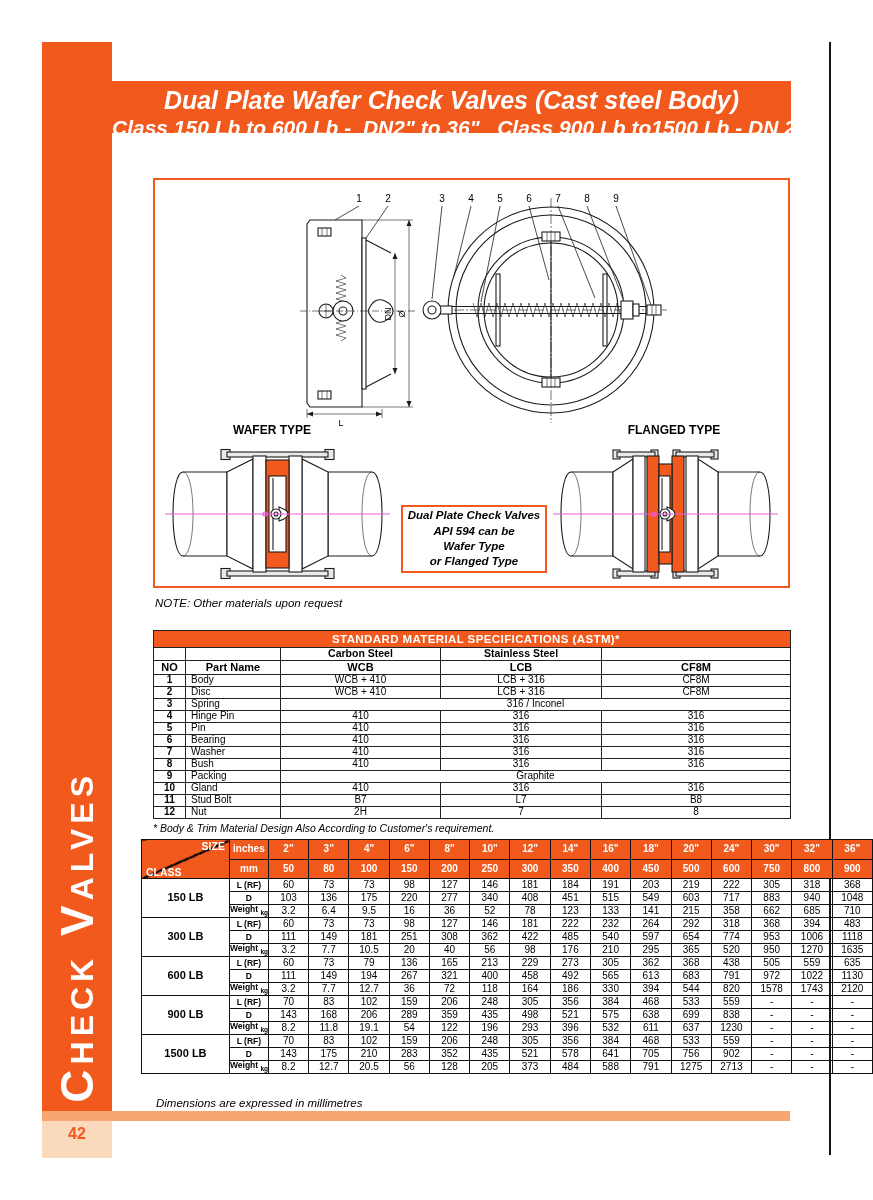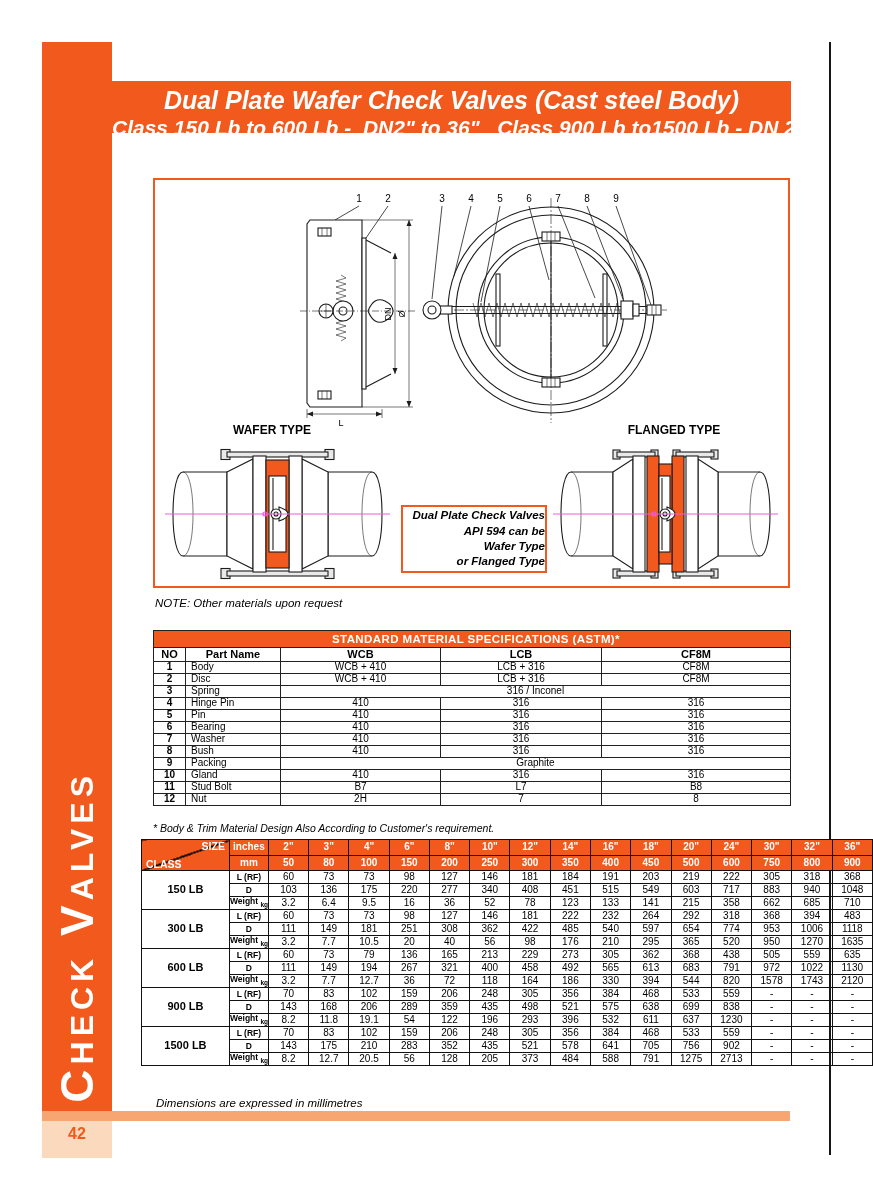--- a/index.html
+++ b/index.html
@@ -23,21 +23,21 @@
   .banner .l1{font-size:25px;margin-top:5px;}
   .banner .l2{font-size:21px;margin-top:1px;white-space:pre;}
 
   .vrule{position:absolute;left:829px;top:42px;width:2px;height:1113px;background:#161616;}
 
   .draw-box{position:absolute;left:153px;top:178px;width:637px;height:410px;border:2px solid var(--orange);}
   .draw-box svg{position:absolute;left:0;top:0;}
 
   .info-box{position:absolute;left:93px;top:147px;width:146px;height:68px;border:2px solid var(--orange);
     display:flex;flex-direction:column;justify-content:center;text-align:center;
-    font-weight:bold;font-style:italic;font-size:11.5px;line-height:1.33;color:#000;align-items:flex-end;}
+    font-weight:bold;font-style:italic;font-size:11.5px;line-height:1.33;color:#000;}
   
   .draw-box .info-box{left:246px;top:325px;}
 
   .note{position:absolute;left:155px;top:597px;font-style:italic;font-size:11.5px;color:#000;}
 
   table{border-collapse:collapse;table-layout:fixed;}
   td{border:1px solid #222;text-align:center;padding:0;color:#000;overflow:hidden;white-space:nowrap;}
 
   .mt{position:absolute;left:153px;top:630px;width:637px;font-size:10px;}
   .mt td{height:12px;line-height:1.05;}
@@ -49,21 +49,21 @@
   .mt-foot{position:absolute;left:153px;top:822px;font-style:italic;font-size:10.5px;color:#000;}
 
   .dt{position:absolute;left:141px;top:839px;width:732px;font-size:10px;padding-left:48px;}
   .dt td{border:1px solid #111;height:13px;line-height:1.05;}
   .dt .oc{background:var(--orange);color:#fff;font-weight:bold;font-size:10px;margin-top:16px;}
   .dt .corner{background:
       linear-gradient(to bottom right, rgba(0,0,0,0) 48.5%, #000 48.5%, #000 51.5%, rgba(0,0,0,0) 51.5%),
       var(--orange);
     color:#fff;font-weight:bold;font-size:10.5px;vertical-align:top;}
   .dt .corner .sz{text-align:right;padding:1px 4px 0 0;}
-  .dt .corner .cl{text-align:left;padding:7px 0 0 4px;}
+  .dt .corner .cl{text-align:left;padding:7px 0 0 4px;margin-top:8px;}
   .dt .cls{font-weight:bold;font-size:11px;background:#fff;}
   .dt .rl{font-weight:bold;font-size:8.5px;}
   .dt .rl sub{font-size:6.5px;}
   .dt-foot{position:absolute;left:156px;top:1097px;font-style:italic;font-size:11.5px;color:#000;}
 
   .stripe{position:absolute;left:42px;top:1111px;width:748px;height:10px;background:var(--stripe);}
   .pagebox{position:absolute;left:42px;top:1121px;width:70px;height:37px;background:var(--pagebox);
     color:var(--orange);font-weight:bold;font-size:16px;display:flex;justify-content:center;
     align-items:flex-start;padding-top:4px;}
 
@@ -269,20 +269,27 @@
         <col style="width:95px">
         <col style="width:160px">
         <col style="width:161px">
         <col style="width:189px">
     </colgroup>
     <tbody>
         <tr>
           <td class="title" colspan="5">STANDARD MATERIAL SPECIFICATIONS (ASTM)*</td>
         </tr>
         <tr>
+          <td class="gh"></td>
+          <td class="gh"></td>
+          <td class="gh">Carbon Steel</td>
+          <td class="gh">Stainless Steel</td>
+          <td class="gh"></td>
+        </tr>
+        <tr>
           <td class="ch">NO</td>
           <td class="ch">Part Name</td>
           <td class="ch">WCB</td>
           <td class="ch">LCB</td>
           <td class="ch">CF8M</td>
         </tr>
         <tr>
           <td class="no">1</td>
           <td class="left">Body</td>
           <td>WCB + 410</td>

